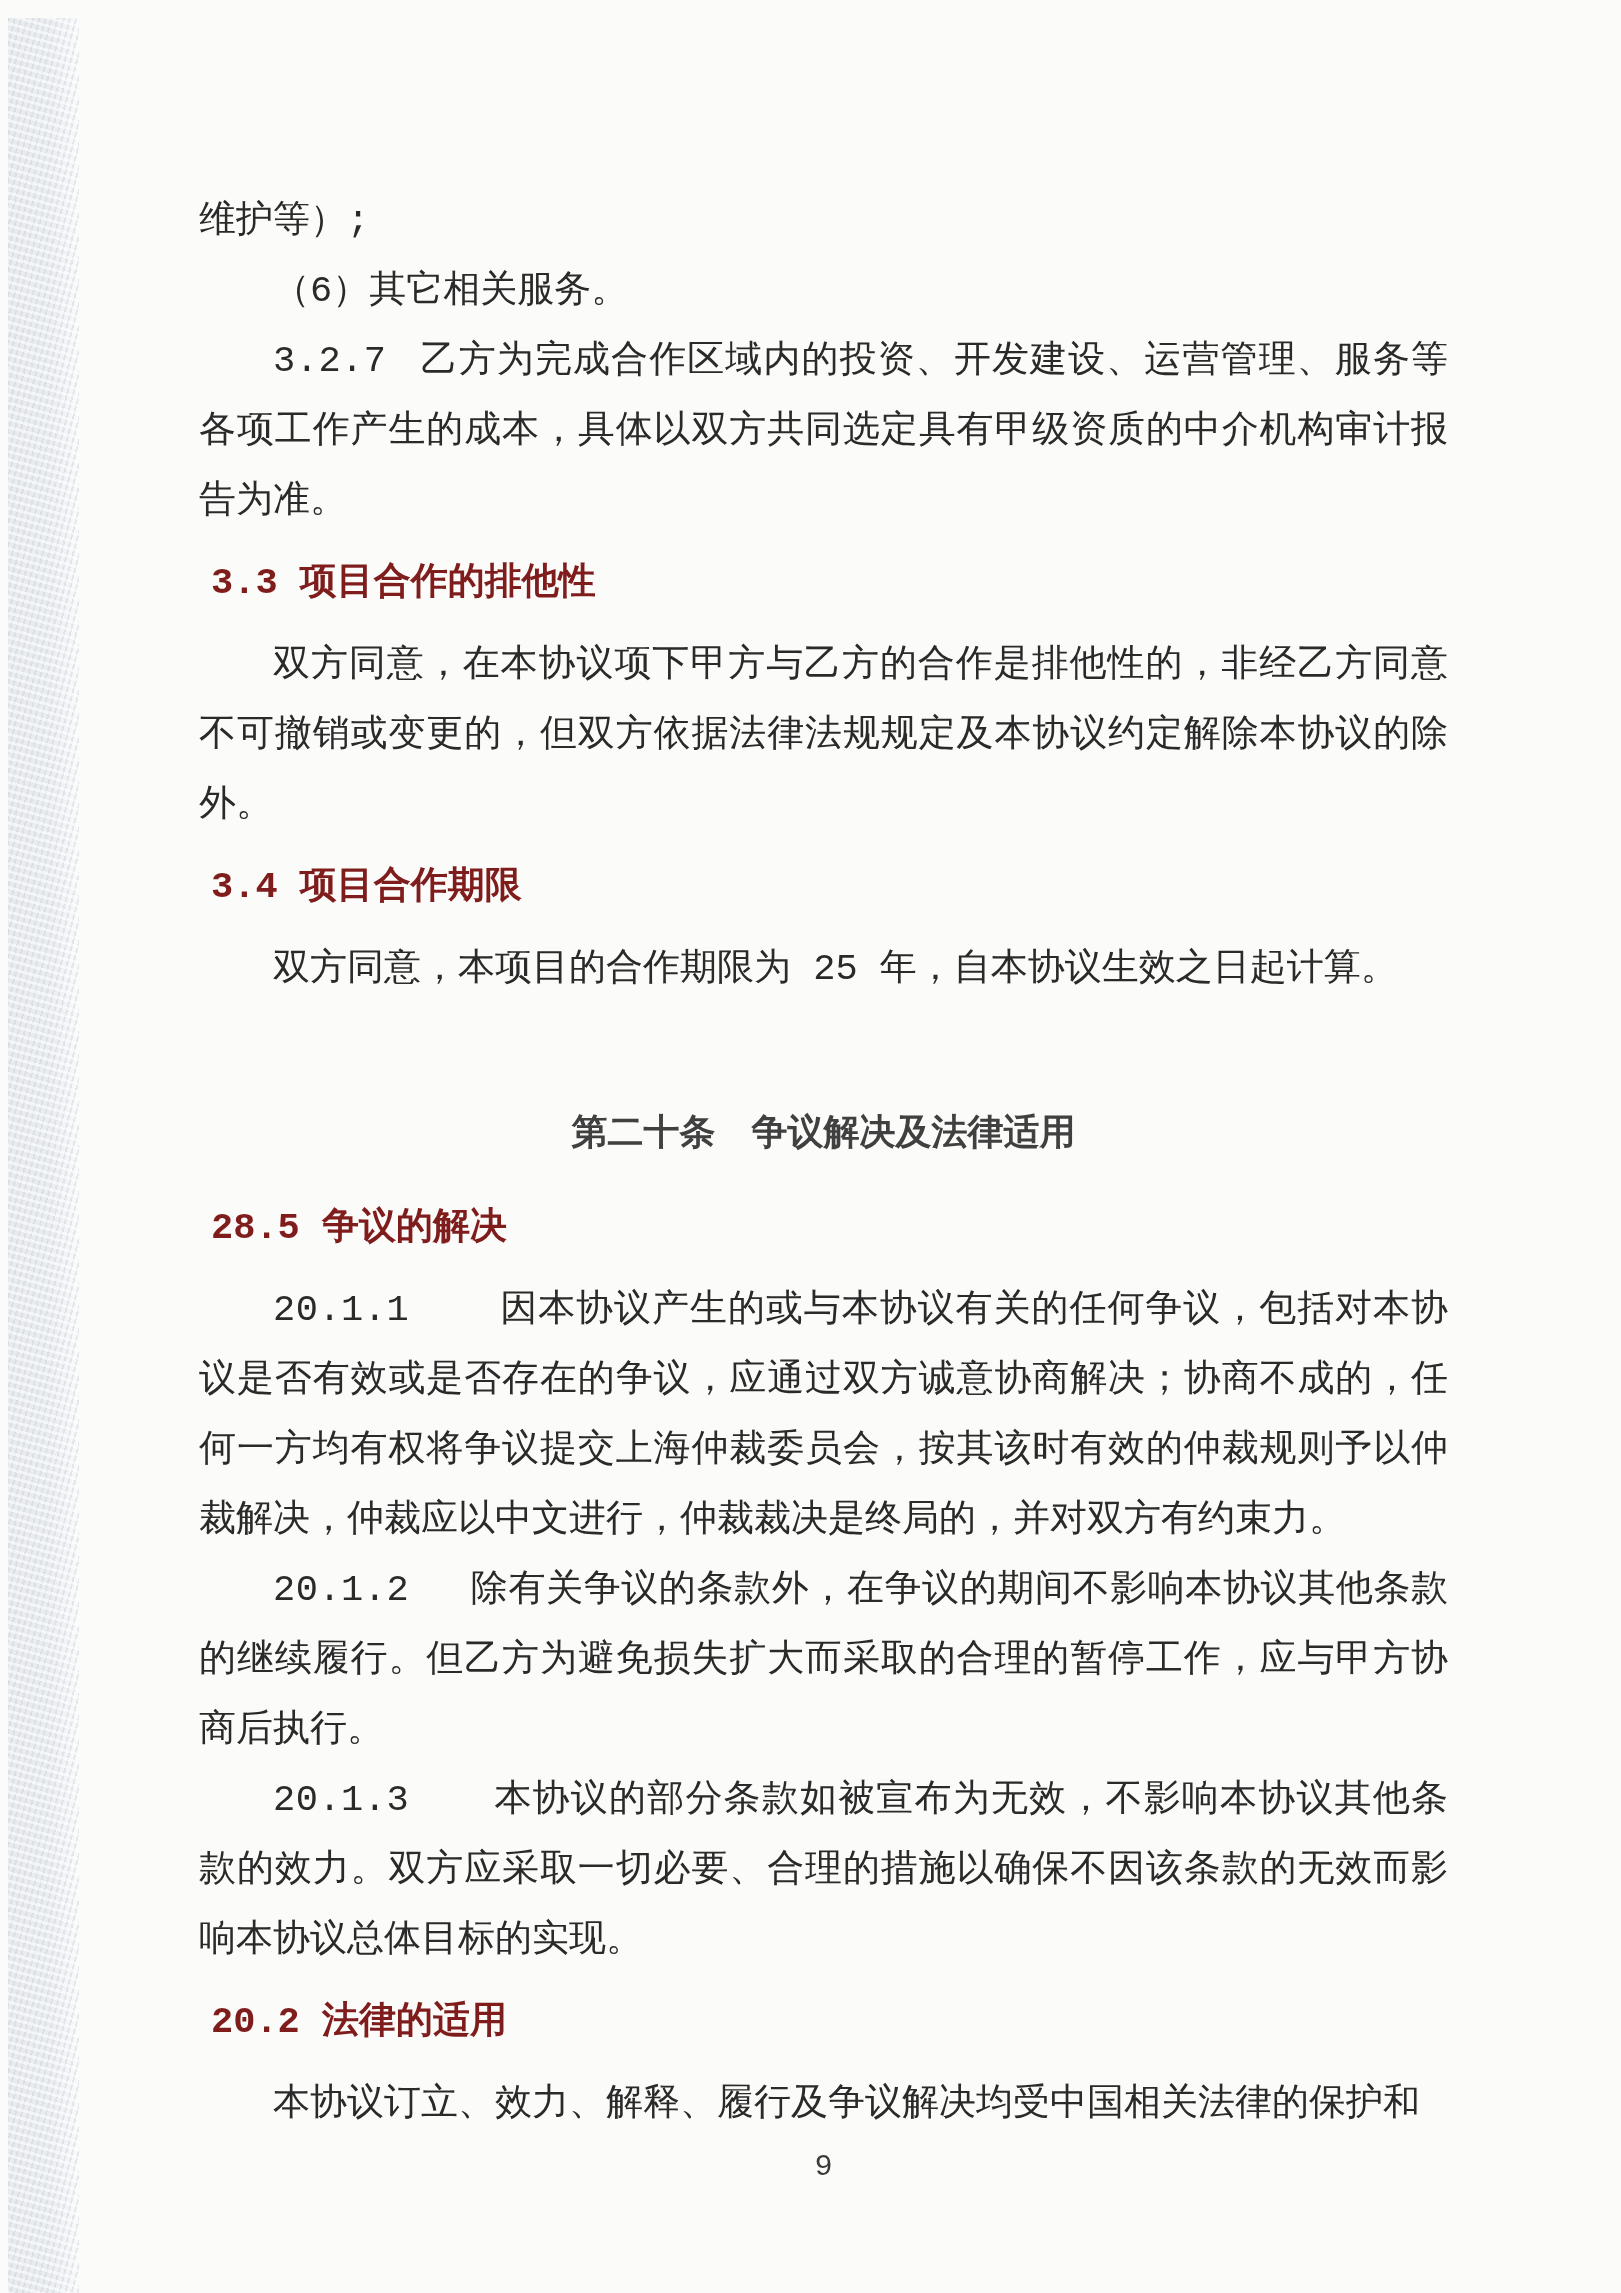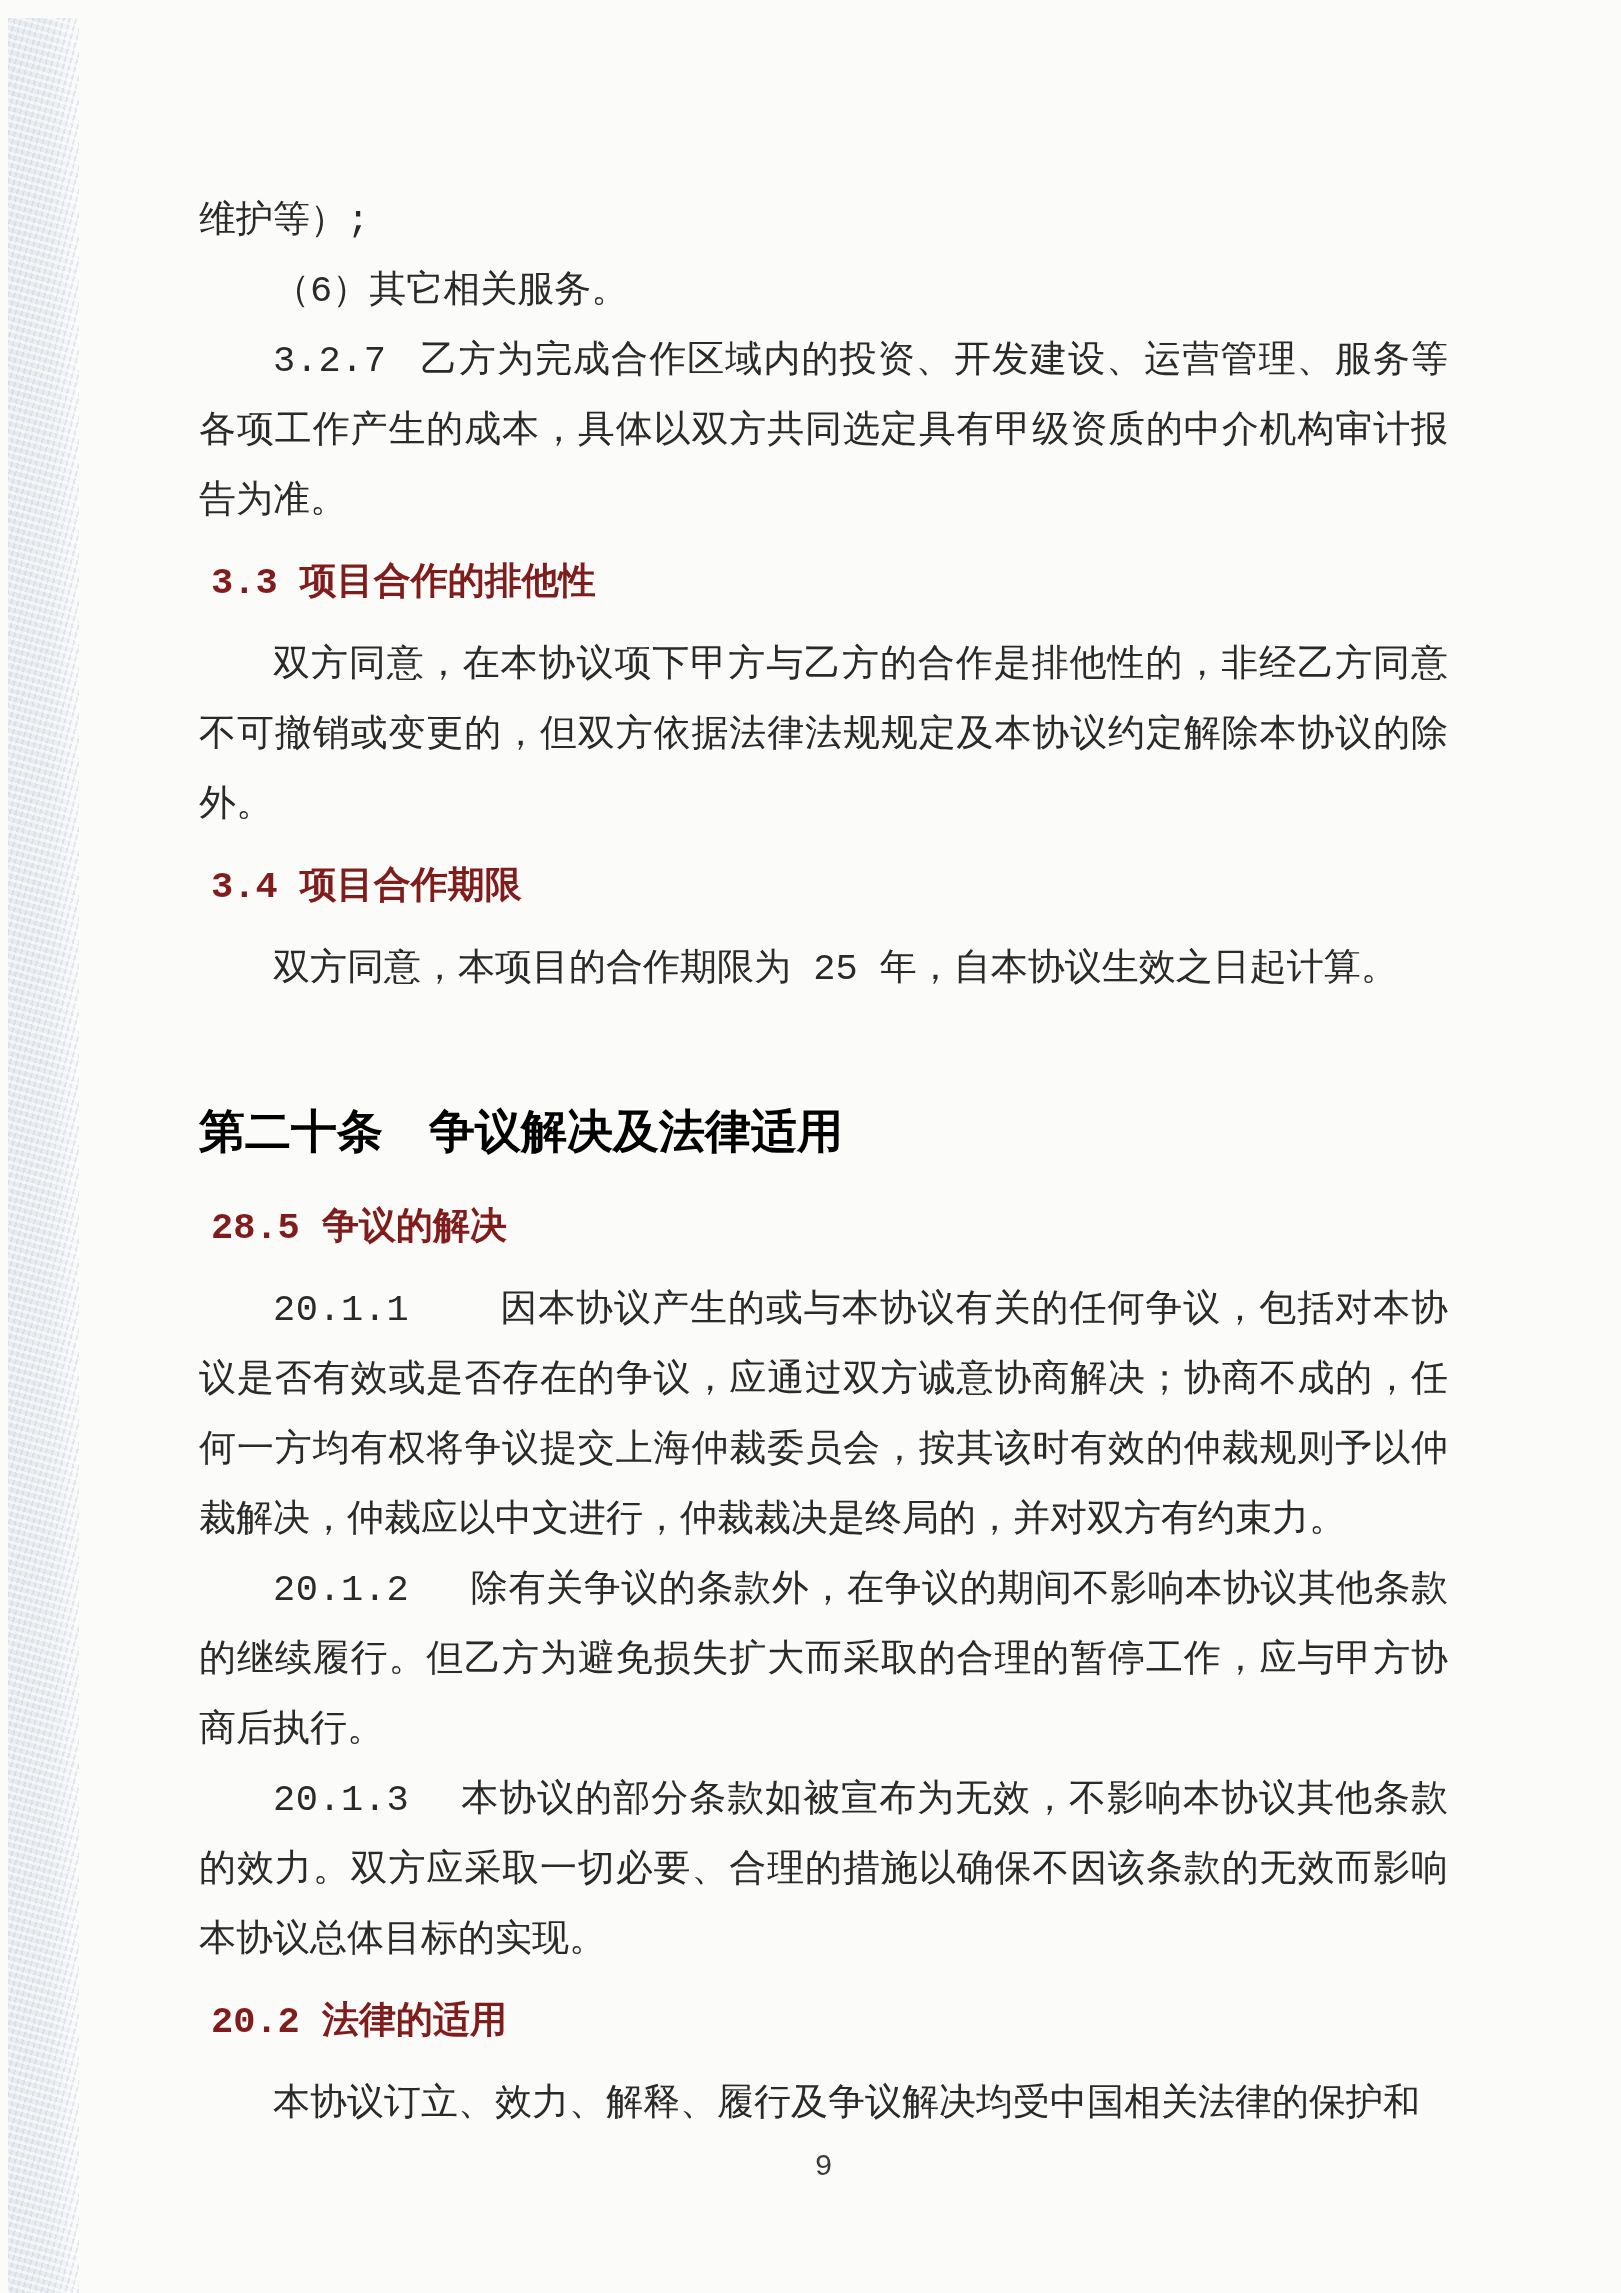--- a/index.html
+++ b/index.html
@@ -35,24 +35,25 @@
   .clause-num { letter-spacing:0.5px; }
   .section-heading {
     margin:12px;
     font-size:37px;
     line-height:70px;
     font-weight:bold;
     color:#7f1d1d;
   }
   .chapter-heading {
     margin:92px 0 18.6px 0;
-    font-size:46px;
+    font-size:36px;
     line-height:78px;
     font-weight:bold;
-    color:#000000;
+    text-align:center;
+    color:#404040;
   }
   .page-number {
     position:absolute;
     top:2148px; left:199px; width:1249px;
     text-align:center;
     font-family:"Liberation Sans","DejaVu Sans",sans-serif;
     font-size:30px;
     color:#3a3a3a;
   }
 </style>
@@ -67,20 +68,20 @@
       <p class="para indent">（6）其它相关服务。</p>
       <p class="para indent"><span class="clause-num" style="margin-right: 33px;">3.2.7</span><span>乙方为完成合作区域内的投资、开发建设、运营管理、服务等各项工作产生的成本，具体以双方共同选定具有甲级资质的中介机构审计报告为准。</span></p>
       <p class="section-heading">3.3 项目合作的排他性</p>
       <p class="para indent">双方同意，在本协议项下甲方与乙方的合作是排他性的，非经乙方同意不可撤销或变更的，但双方依据法律法规规定及本协议约定解除本协议的除外。</p>
       <p class="section-heading">3.4 项目合作期限</p>
       <p class="para indent">双方同意，本项目的合作期限为 25 年，自本协议生效之日起计算。</p>
       <p class="chapter-heading">第二十条　争议解决及法律适用</p>
       <p class="section-heading">28.5 争议的解决</p>
       <p class="para indent"><span class="clause-num" style="margin-right: 90px;">20.1.1</span><span>因本协议产生的或与本协议有关的任何争议，包括对本协议是否有效或是否存在的争议，应通过双方诚意协商解决；协商不成的，任何一方均有权将争议提交上海仲裁委员会，按其该时有效的仲裁规则予以仲裁解决，仲裁应以中文进行，仲裁裁决是终局的，并对双方有约束力。</span></p>
       <p class="para indent"><span class="clause-num" style="margin-right: 61px;">20.1.2</span><span>除有关争议的条款外，在争议的期间不影响本协议其他条款的继续履行。但乙方为避免损失扩大而采取的合理的暂停工作，应与甲方协商后执行。</span></p>
-      <p class="para indent"><span class="clause-num" style="margin-right: 51px;">20.1.3</span><span>本协议的部分条款如被宣布为无效，不影响本协议其他条款的效力。双方应采取一切必要、合理的措施以确保不因该条款的无效而影响本协议总体目标的实现。</span></p>
+      <p class="para indent"><span class="clause-num" style="margin-right: 84px;">20.1.3</span><span>本协议的部分条款如被宣布为无效，不影响本协议其他条款的效力。双方应采取一切必要、合理的措施以确保不因该条款的无效而影响本协议总体目标的实现。</span></p>
       <p class="section-heading">20.2 法律的适用</p>
       <p class="para indent">本协议订立、效力、解释、履行及争议解决均受中国相关法律的保护和</p>
     </div>
 
   <div class="page-number">9</div>
 </div>
 
 
 </body></html>

